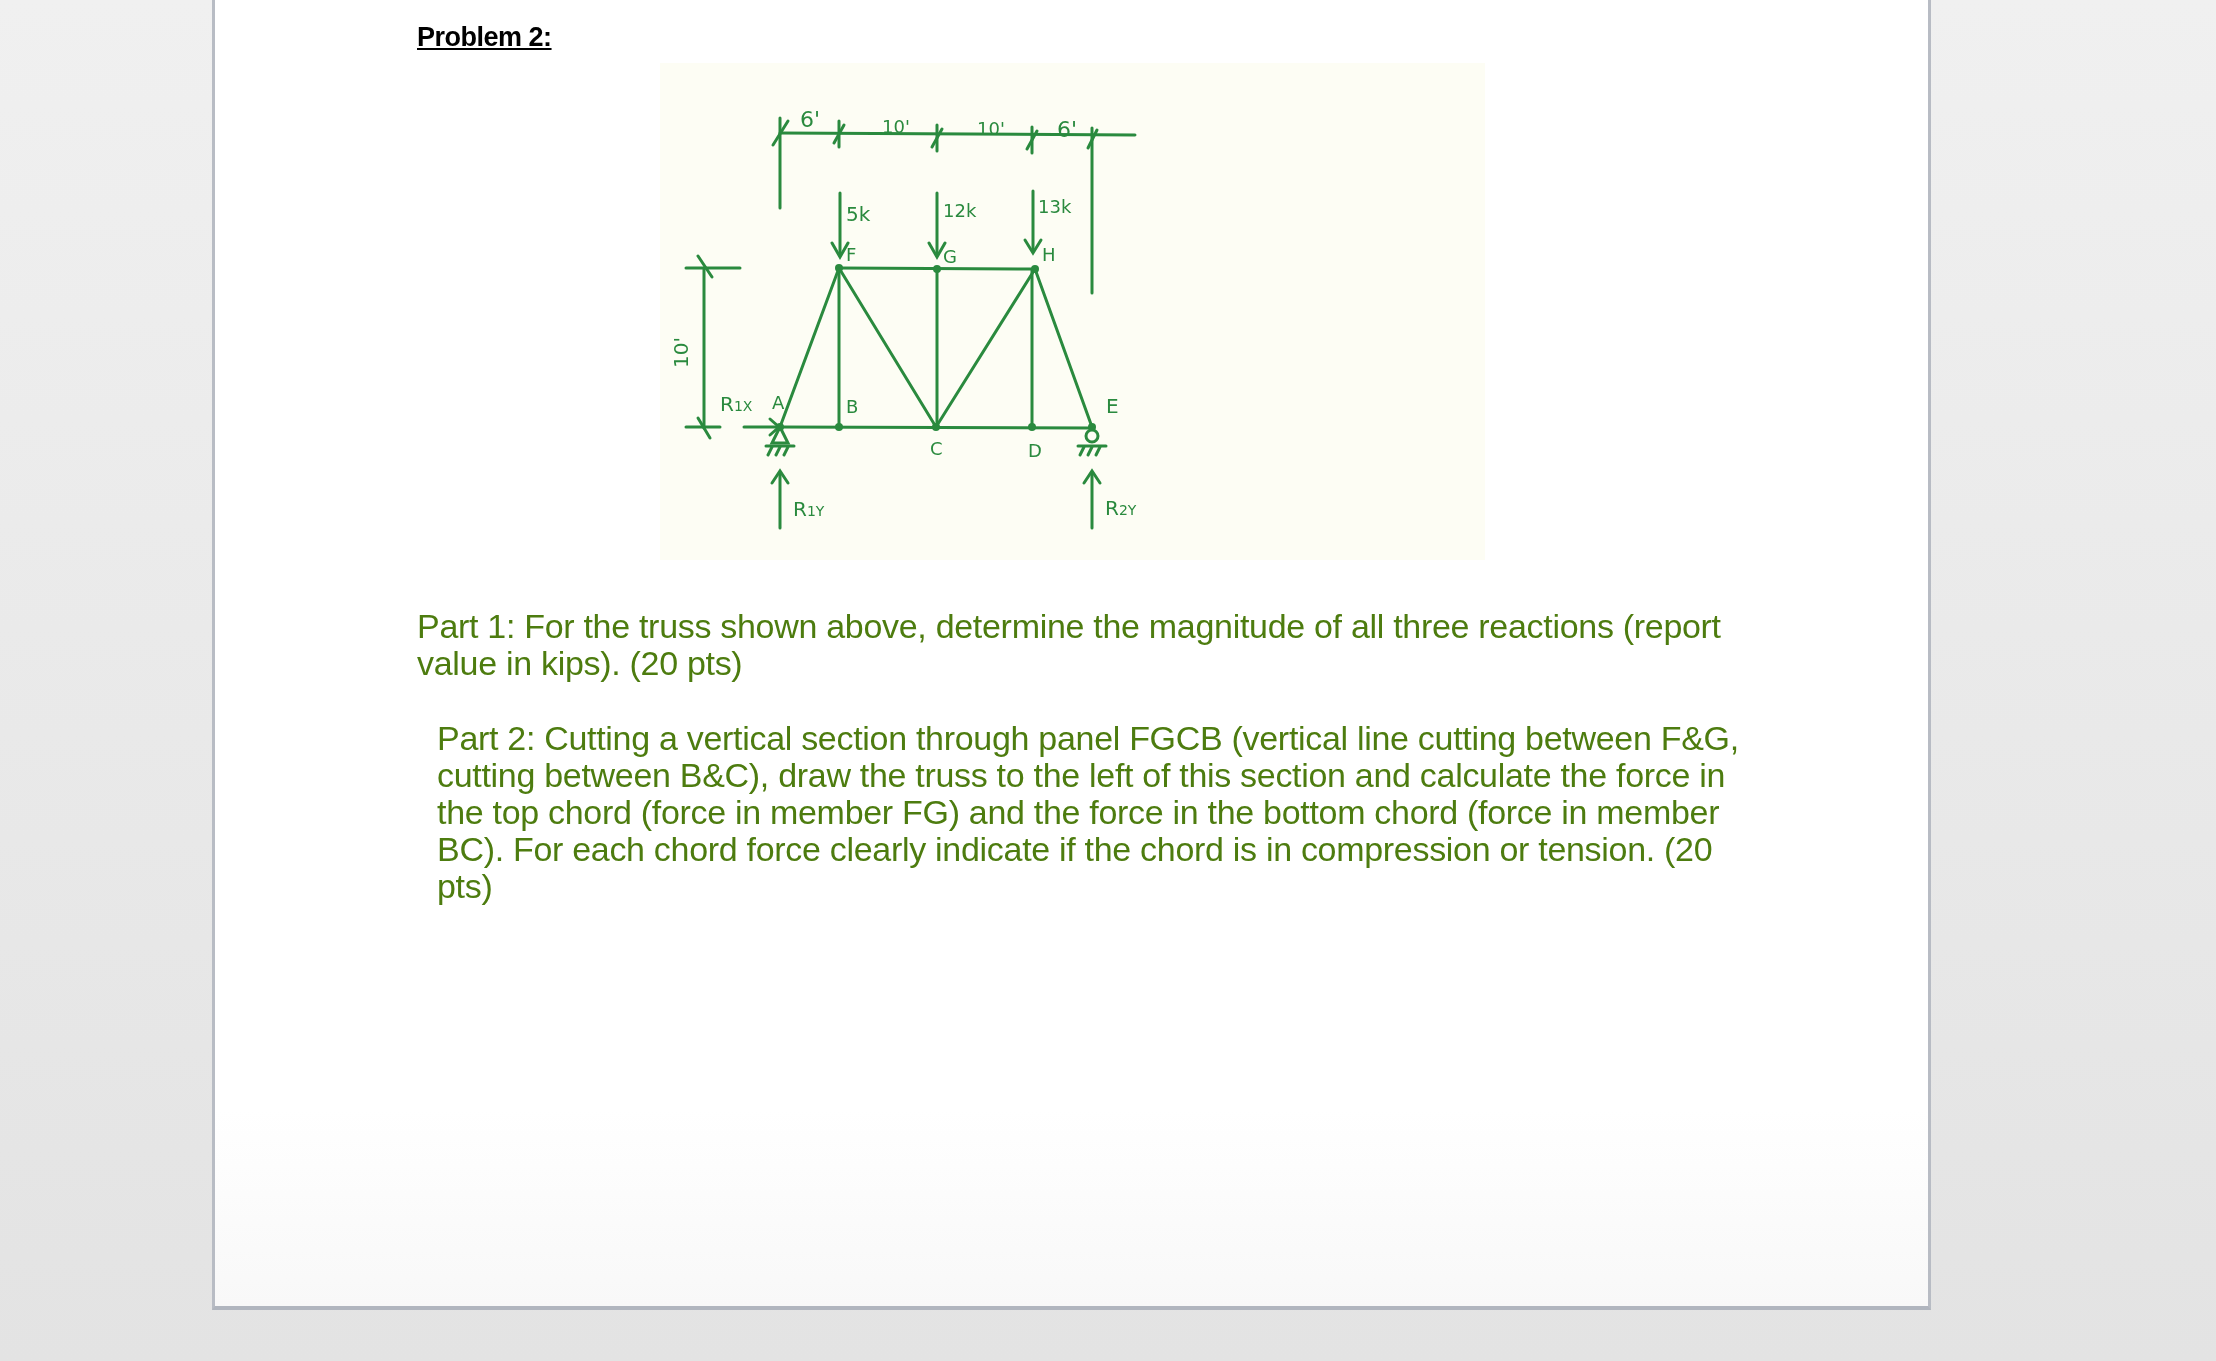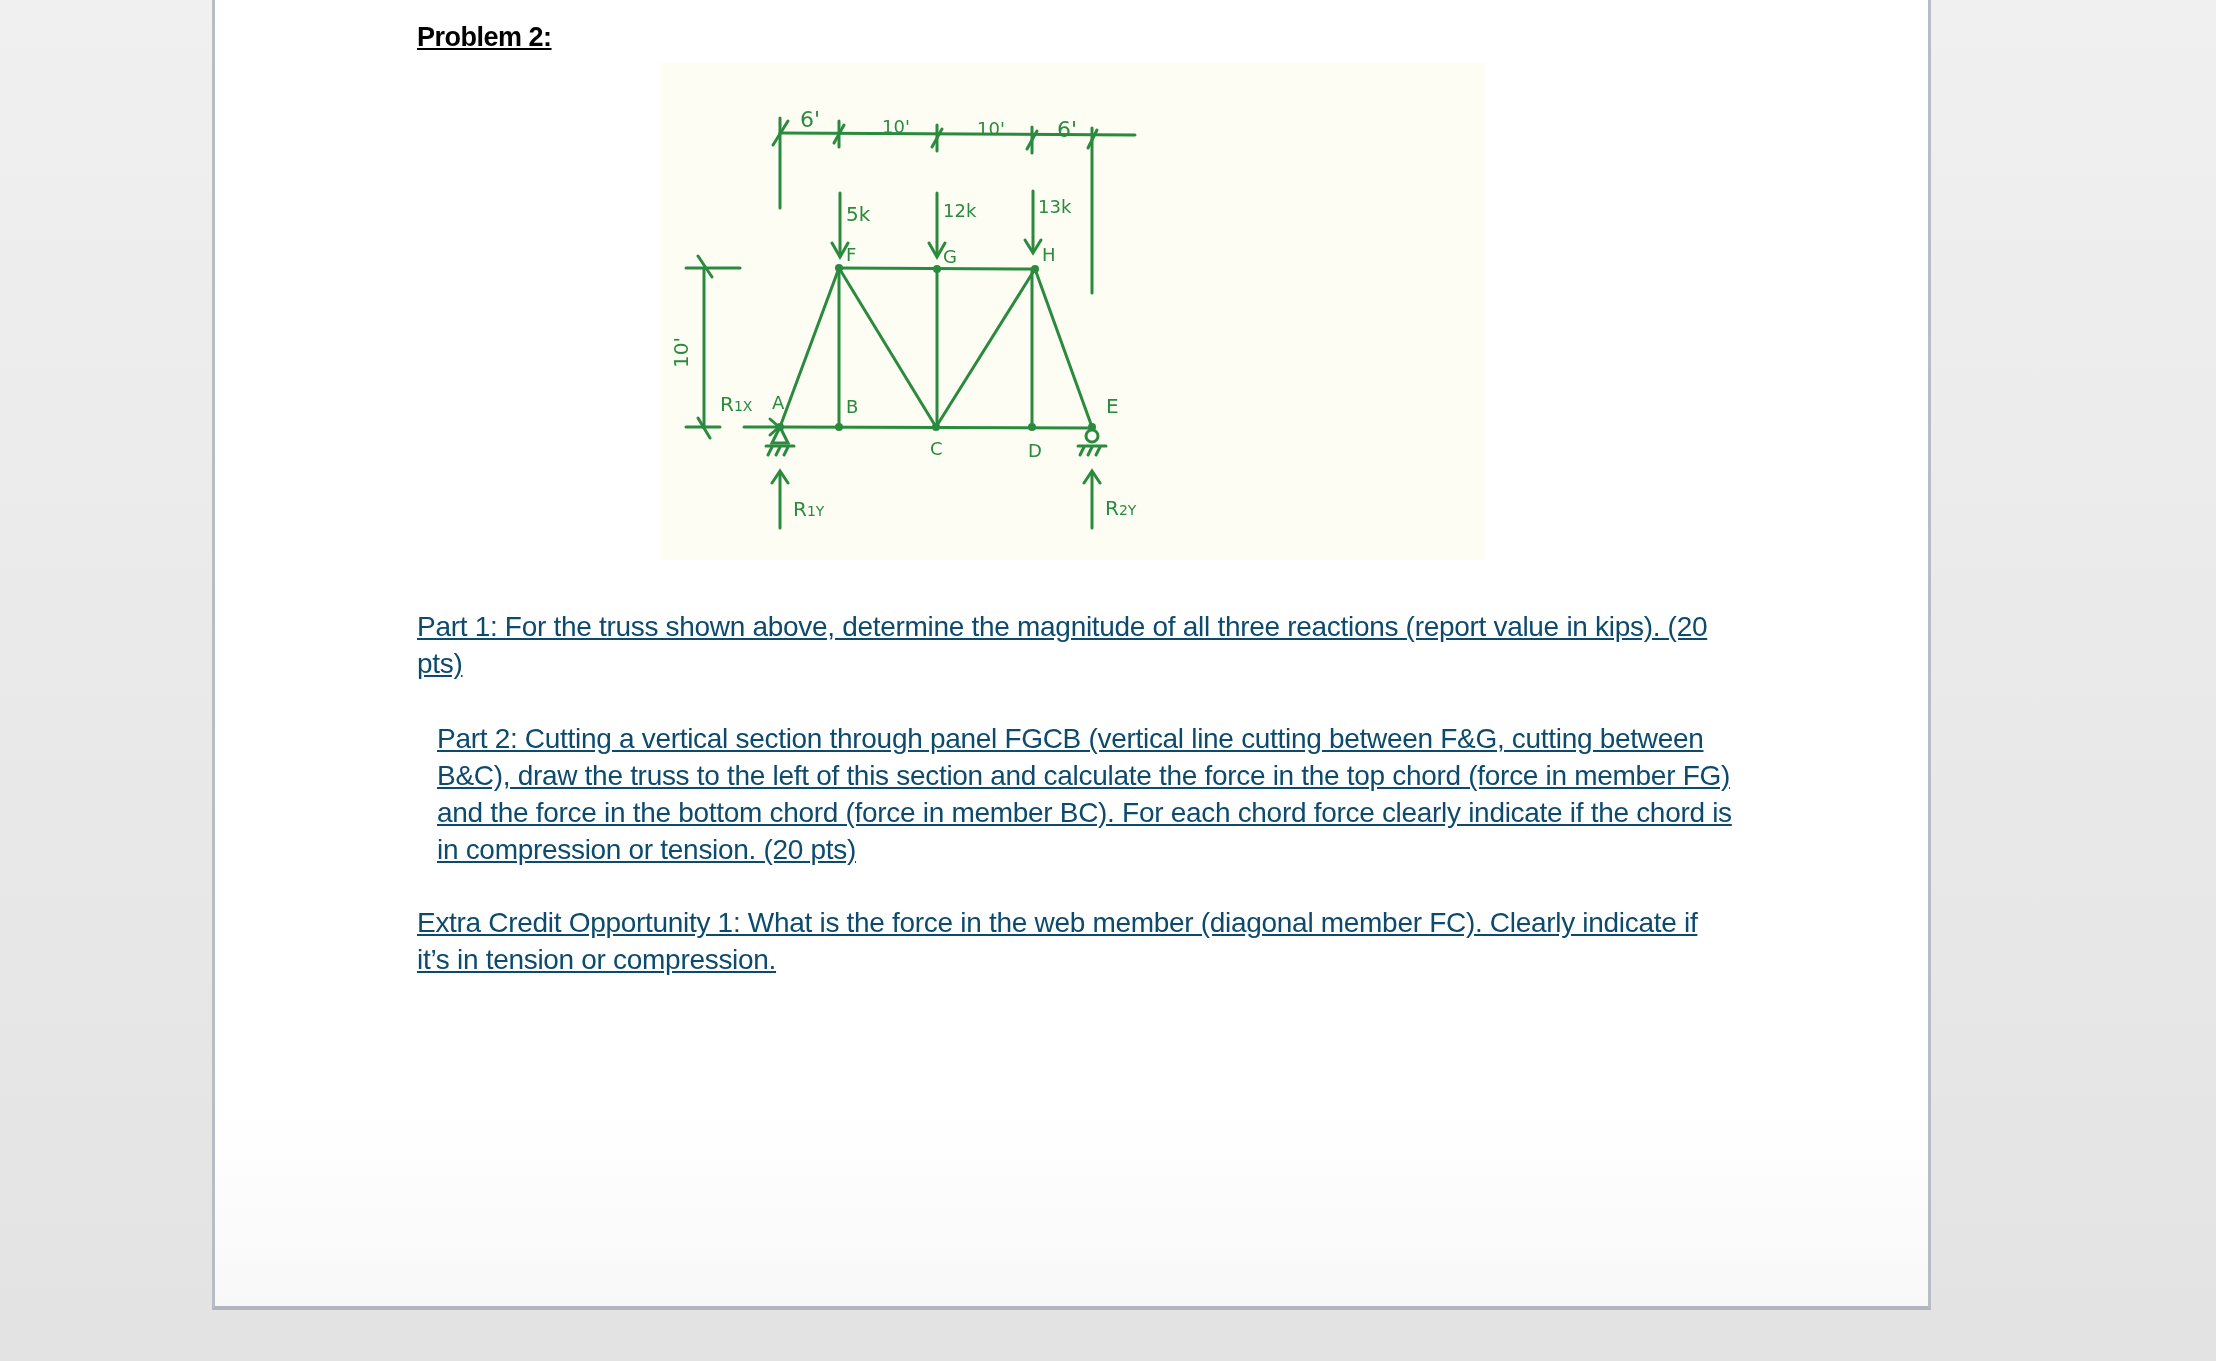--- a/index.html
+++ b/index.html
@@ -1,21 +1,21 @@
 <!DOCTYPE html>
 <html><head>
 <meta charset="utf-8">
 <style>
   html,body{margin:0;padding:0;}
   body{width:2216px;height:1361px;overflow:hidden;background:linear-gradient(#f0f0f0,#e3e3e3);position:relative;font-family:"Liberation Sans",sans-serif;}
   .page{position:absolute;left:212px;top:-4px;width:1719px;height:1314px;background:linear-gradient(#ffffff 85%,#f8f8f8);border-left:3px solid #b8bcc4;border-right:3px solid #b8bcc4;border-bottom:4px solid #b0b5be;box-sizing:border-box;}
   .title{position:absolute;left:417px;top:22px;font-size:27px;font-weight:bold;text-decoration:underline;color:#000000;letter-spacing:-0.5px;}
   .figure{position:absolute;left:660px;top:63px;width:825px;height:497px;background:#fdfdf4;}
   .figure svg{width:100%;height:100%;display:block;}
-  .para{position:absolute;left:417px;width:1320px;font-size:28px;line-height:37px;color:#0c4a6e;letter-spacing:-0.3px;text-decoration:underline;}
+  .para{position:absolute;left:417px;width:1320px;font-size:34px;line-height:37px;color:#4d7c0f;letter-spacing:-0.3px;}
   .p1{top:608px;}
   .p2{top:720px;margin-left:20px;}
   .p3{top:904px;}
 </style>
 </head>
 <body>
 
 <div class="page"></div>
 
 <div class="title">Problem 2:</div>
@@ -113,14 +113,13 @@
         <text x="133" y="453"><tspan>R</tspan><tspan font-size="14">1Y</tspan></text>
         <text x="445" y="452"><tspan>R</tspan><tspan font-size="14">2Y</tspan></text>
       </g>
     </g>
   </svg>
 </div>
 
 <div class="para p1">Part 1: For the truss shown above, determine the magnitude of all three reactions (report value in kips). (20 pts)</div>
 <div class="para p2">Part 2: Cutting a vertical section through panel FGCB (vertical line cutting between F&amp;G, cutting between B&amp;C), draw the truss to the left of this section and calculate the force in the top chord (force in member FG) and the force in the bottom chord (force in member BC). For each chord force clearly indicate if the chord is in compression or tension. (20 pts)</div>
 <div class="para p3">
-  <div>Extra Credit Opportunity 1:  What is the force in the web member (diagonal member FC).  Clearly indicate if it’s in tension or compression.</div>
 </div>
 
 </body></html>

